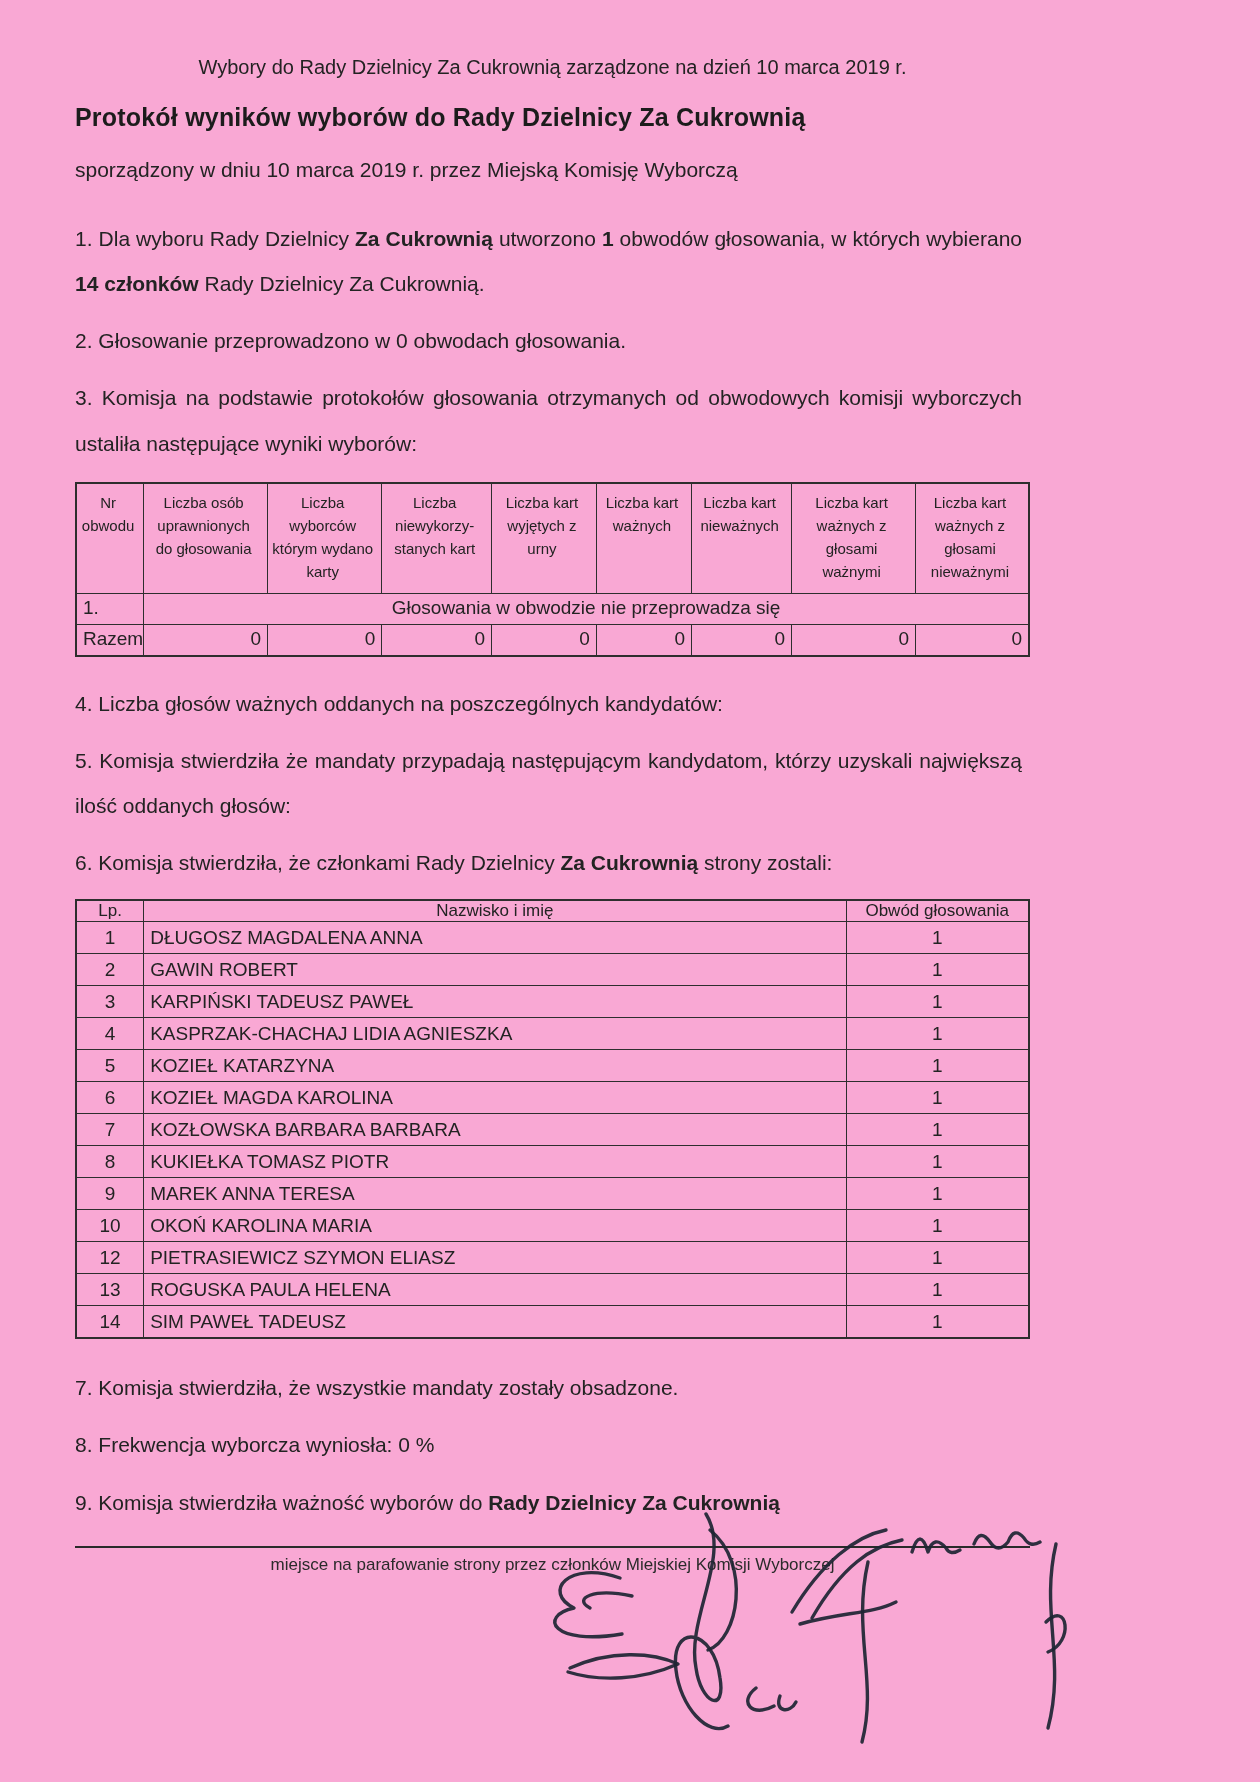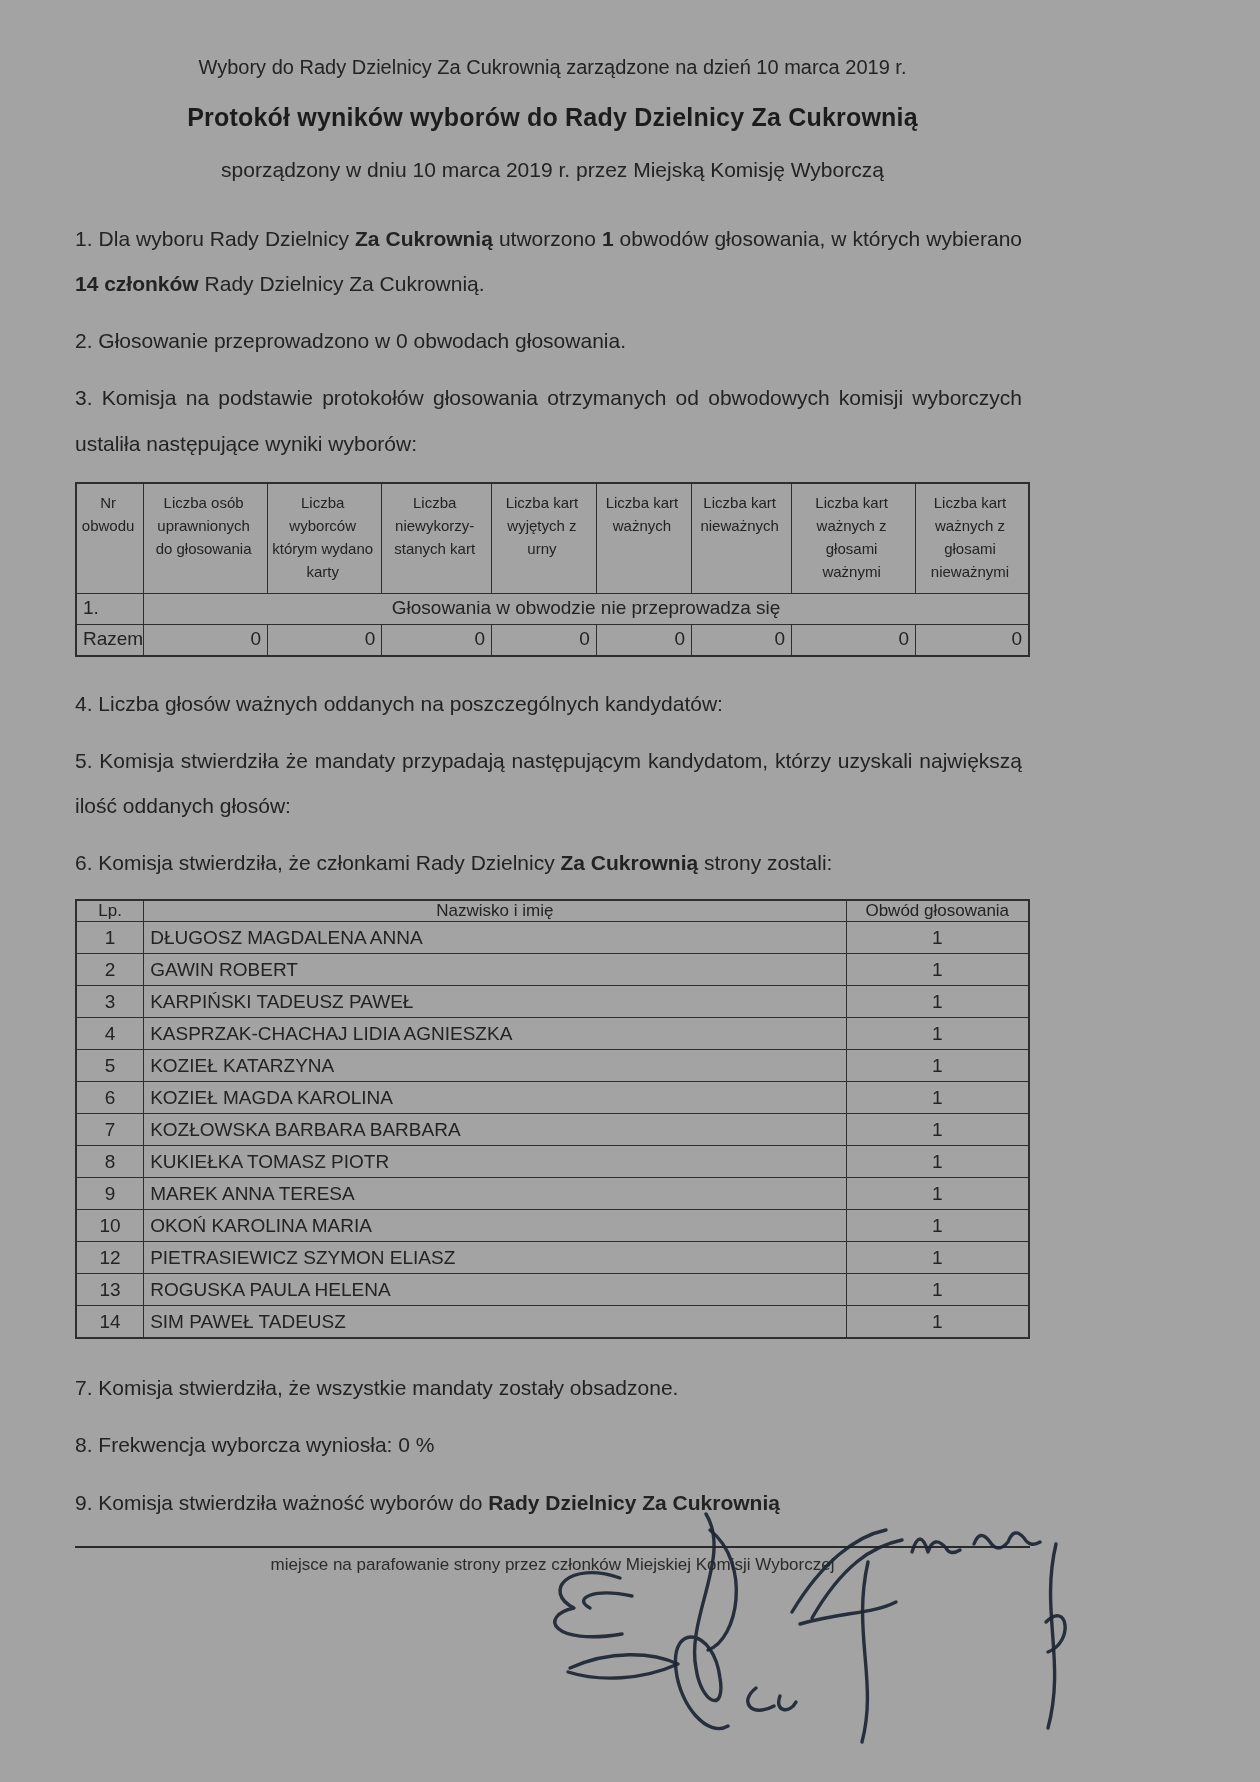--- a/index.html
+++ b/index.html
@@ -1,42 +1,40 @@
 <!DOCTYPE html>
 <html lang="pl"><head>
 <meta charset="utf-8">
 <style>
   html,body{margin:0;padding:0;background:#ffffff;}
   .page{
     position:relative;
     width:1260px;
     height:1782px;
-    background:#a3a3a3;
+    background:#f9a8d4;
     font-family:"Liberation Sans", sans-serif;
     color:#232323;
     overflow:hidden;
   }
   .content{
     padding:56px 230px 0 75px; 
   }
   .header-line{
     text-align:center;
     font-size:20px;
     margin:0 0 24px 0;
   }
   .doc-title{
-    text-align:center;
     font-size:25px;
     font-weight:bold;
     letter-spacing:.2px;
     margin:0 0 26px 0;
     color:#1c1c1c;
   }
   .doc-subtitle{
-    text-align:center;
     font-size:21px;
     margin:0 0 34px 0;
   }
   p.para{
     font-size:21px;
     line-height:2.15;
     margin:0 8px 12px 0;
   }
   p.just{ text-align:justify; }
   .b{ font-weight:bold; }

